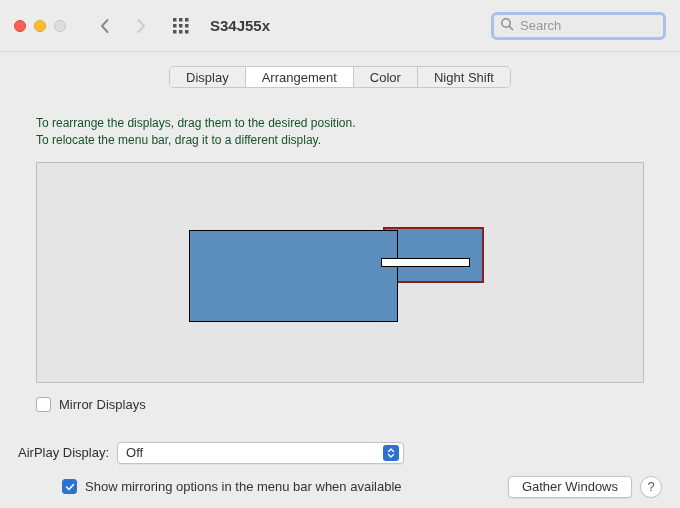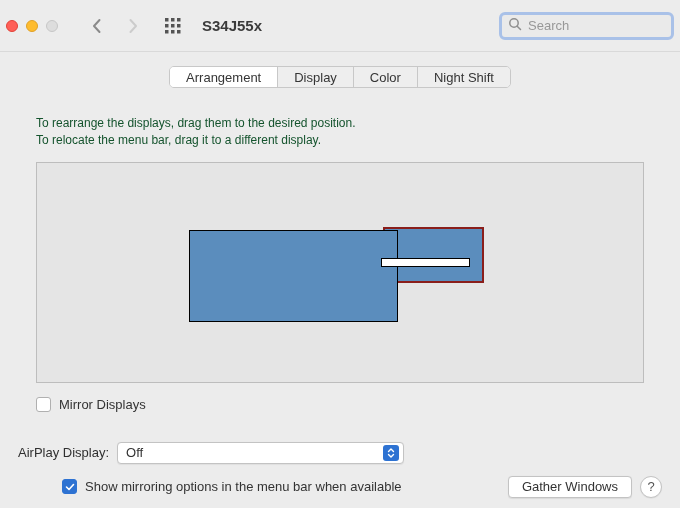--- a/index.html
+++ b/index.html
@@ -9,21 +9,21 @@
       background: #ececec;
       font-family: -apple-system, "Helvetica Neue", Helvetica, Arial, sans-serif;
       font-size: 13px;
       color: #333;
       overflow: hidden;
     }
     .titlebar {
       height: 52px;
       display: flex;
       align-items: center;
-      padding: 0 6px;
+      padding: 0 14px;
       gap: 8px;
       border-bottom: 1px solid #d9d9d9;
       background: #ececec;
       justify-content: flex-end;
     }
     .traffic { display: flex; gap: 8px; }
     .tl { width: 12px; height: 12px; border-radius: 50%; }
     .tl.red { background: #ff5f57; border: 0.5px solid #e24238; }
     .tl.yellow { background: #febc2e; border: 0.5px solid #e0a127; }
     .tl.gray { background: #ddd; border: 0.5px solid #c7c7c7; }
@@ -152,22 +152,22 @@
           <circle cx="6" cy="6" r="4.2" stroke="#8f8f8f" stroke-width="1.5" fill="none"></circle>
           <line x1="9.2" y1="9.2" x2="12.5" y2="12.5" stroke="#8f8f8f" stroke-width="1.5" stroke-linecap="round"></line>
         </svg>
     </span>
     <input type="text" placeholder="Search" style="">
   </div>
 </div>
 
 <div class="tabs">
   <div class="segment">
+    <div class="tab">Display</div>
     <div class="tab active">Arrangement</div>
-    <div class="tab">Display</div>
     <div class="tab">Color</div>
     <div class="tab">Night Shift</div>
   </div>
 </div>
 
 <div class="pane">
   <div class="instr">
     <div>To rearrange the displays, drag them to the desired position.</div>
     <div>To relocate the menu bar, drag it to a different display.</div>
   </div>

